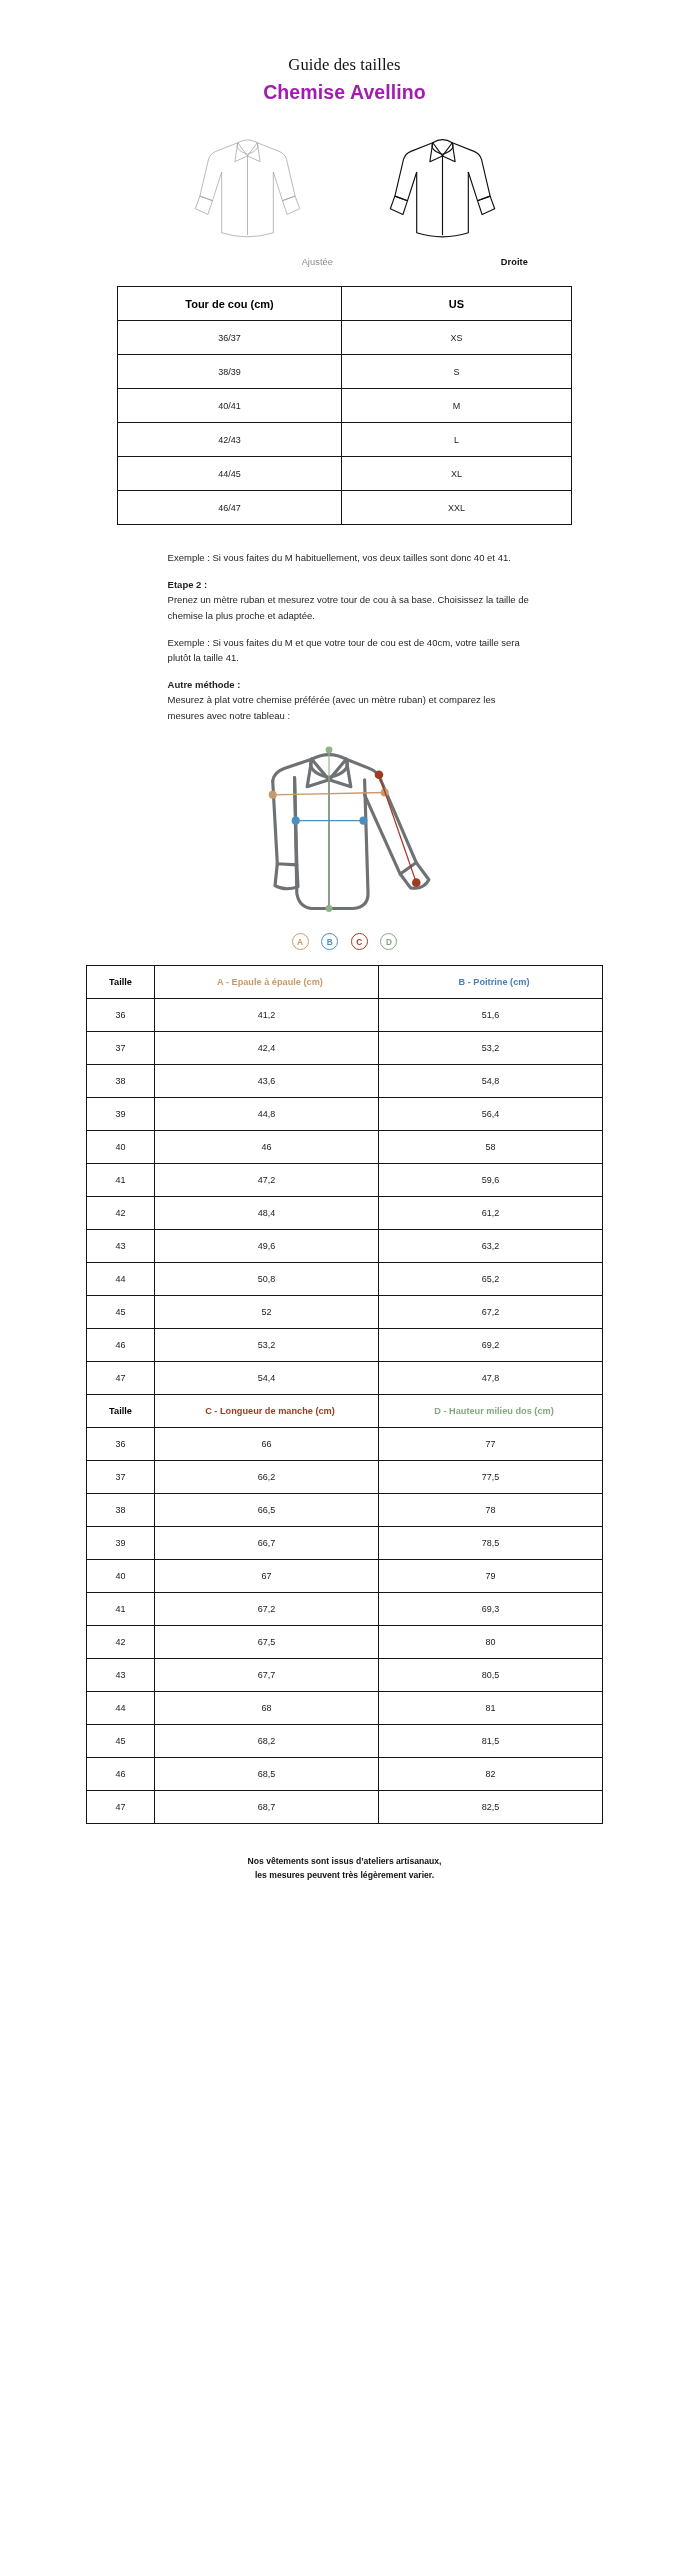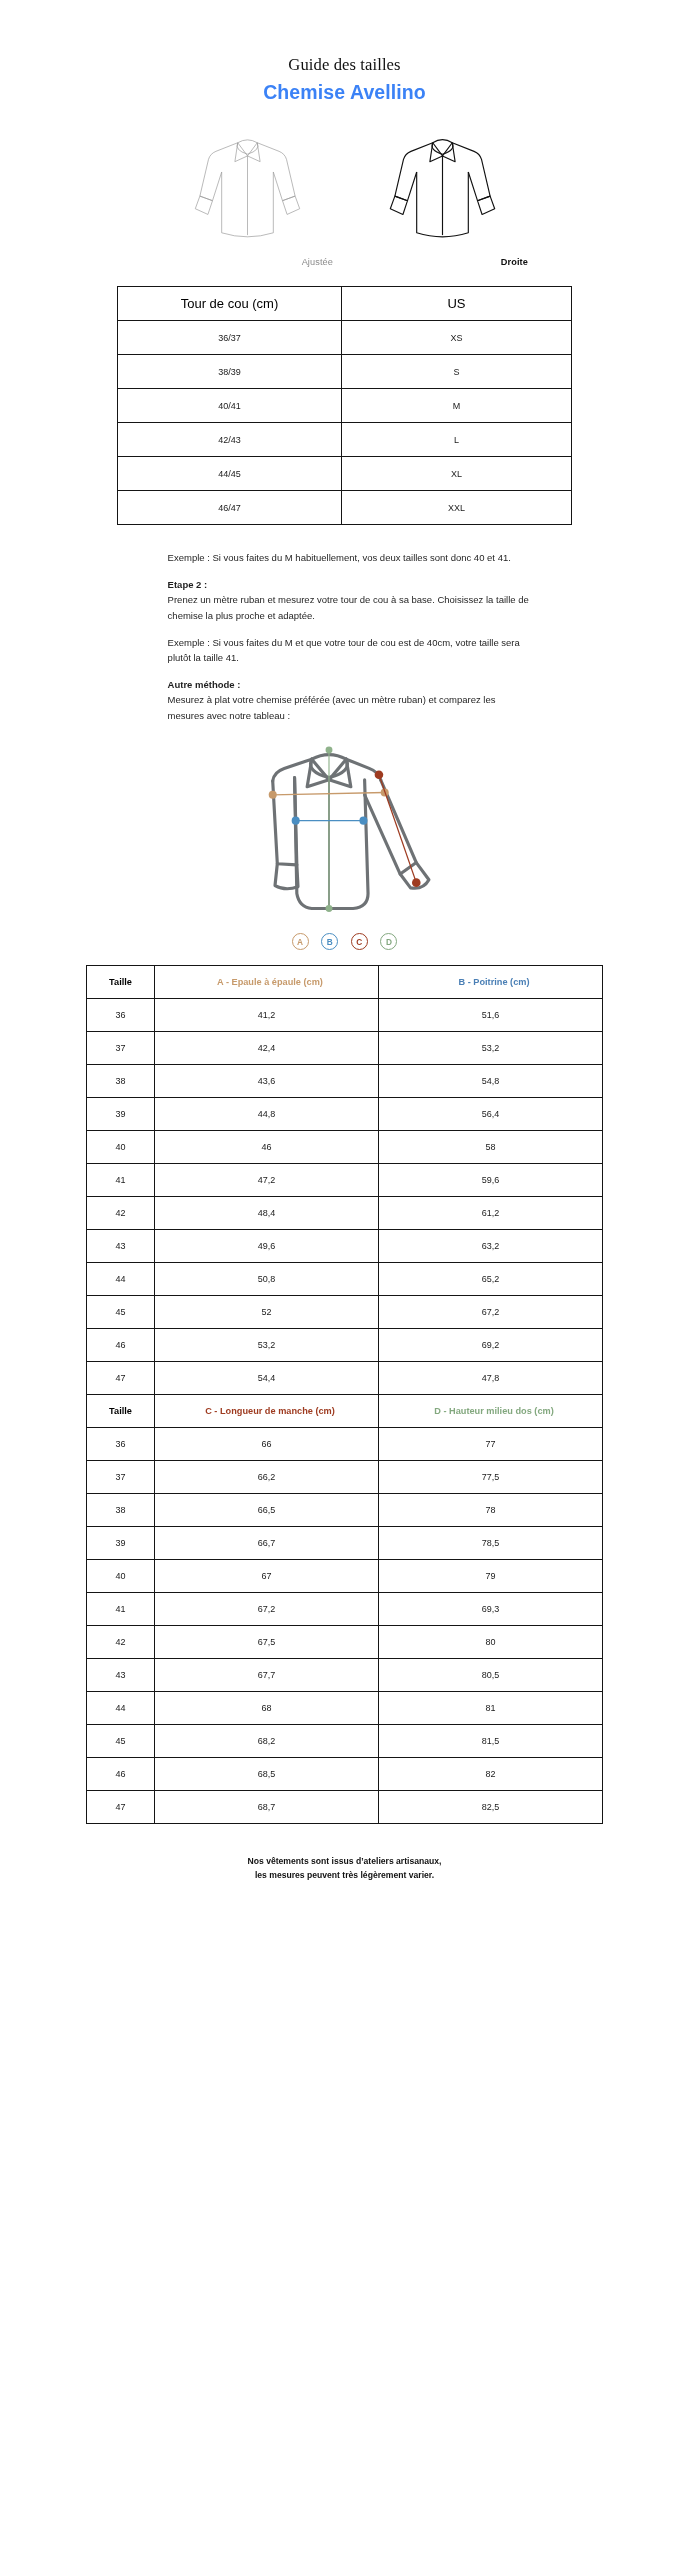--- a/index.html
+++ b/index.html
@@ -25,21 +25,21 @@
     font-weight: 400;
     letter-spacing: 0.1px;
     color: #111;
     margin: 0 0 5.7px 0;
     font-family: Liberation Serif, serif;
   }
   .header .product {
     font-size: 19.5px;
     font-weight: 700;
     letter-spacing: 0.1px;
-    color: #3b82f6;
+    color: #a21caf;
     margin: 0;
   }
 
   
   .fits {
     display: flex;
     justify-content: center;
     align-items: flex-end;
     gap: 23px;
     margin-top: 30px;
@@ -79,21 +79,21 @@
     text-align: center;
     vertical-align: middle;
     font-weight: 400;
     font-size: 9px;
     color: #1a1a1a;
   }
 
   
   .t-neck { width: 453px; margin-top: 19.5px; }
   .t-neck th, .t-neck td { height: 34px; }
-  .t-neck th { font-weight: 400; font-size: 13px; color: #000; }
+  .t-neck th { font-weight: 700; font-size: 11px; color: #000; }
   .t-neck col.c1 { width: 224px; }
   .t-neck col.c2 { width: 230px; }
 
   
   .t-meas { width: 515px; margin-top: 15px; }
   .t-meas th, .t-meas td { height: 33px; }
   .t-meas col.c1 { width: 68px; }
   .t-meas col.c2 { width: 224px; }
   .t-meas col.c3 { width: 224px; }
   .t-meas th.size-h { font-weight: 700; font-size: 9.2px; color: #000; }

